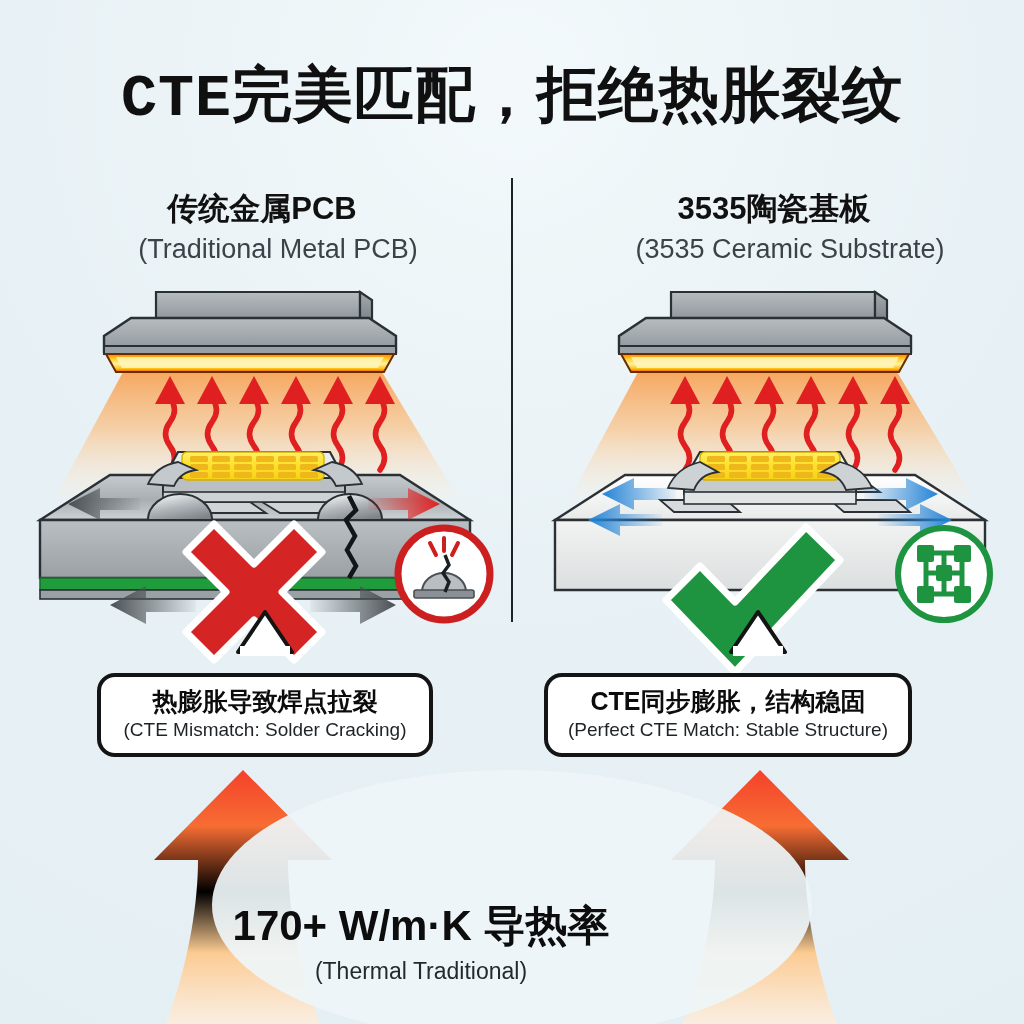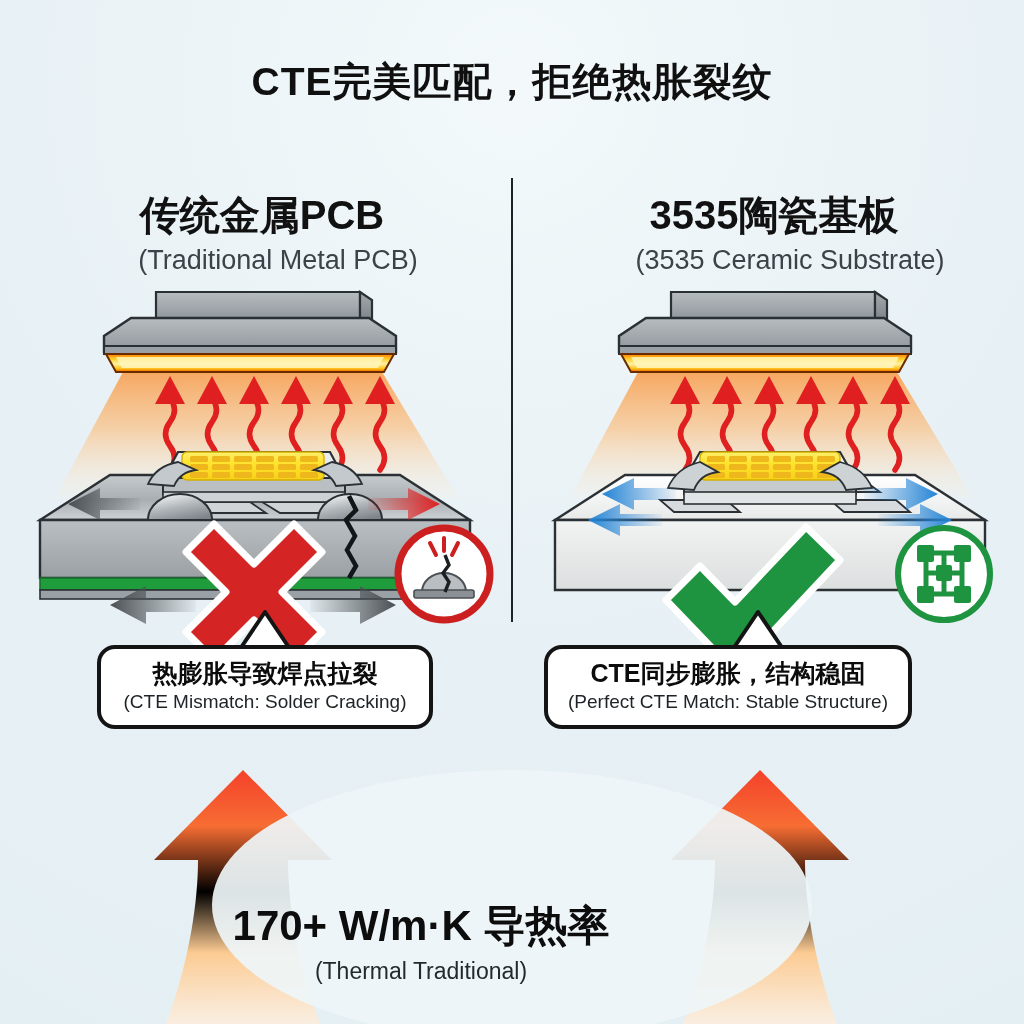--- a/index.html
+++ b/index.html
@@ -9,39 +9,40 @@
     background:#eaf2f6;
   }
   #stage{position:relative;width:1024px;height:1024px;overflow:hidden;
     background:
       radial-gradient(circle at 50% 8%, #f3f9fb 0%, #e8f1f5 45%, #e4eff4 100%);
   }
   .abs{position:absolute;}
   
   #title{
     left:0;top:55px;width:1024px;text-align:center;
-    font-size:39px;font-weight:bold;color:#101010;letter-spacing:1px;
+    font-size:60px;font-weight:bold;color:#101010;letter-spacing:1px;
     white-space:nowrap;
+    font-family:Liberation Mono, monospace;
   }
   
   .col-head{width:512px;text-align:center;}
-  .col-head .cn{font-size:40px;font-weight:bold;color:#111;line-height:1.25;padding-left:12px;}
+  .col-head .cn{font-size:31px;font-weight:bold;color:#111;line-height:1.25;padding-left:12px;}
   .col-head .en{font-size:27px;color:#3b4348;line-height:1.4;margin-top:2px;margin-left:44px;}
   #head-left{left:0;top:190px;}
   #head-right{left:512px;top:190px;}
   
   #divider{left:511px;top:178px;width:2px;height:444px;background:#1b2326;}
   
   #bottom-text{left:0;top:898px;width:842px;text-align:center;}
   #bottom-text .cn{font-size:42px;font-weight:bold;color:#0d0d0d;white-space:nowrap;}
   #bottom-text .en{font-size:23px;color:#232a2e;margin-top:4px;}
   
   .callout{
     border:4px solid #141414;border-radius:18px;background:#ffffff;
-    text-align:center;padding:9px 14px 11px 14px;box-sizing:border-box;
+    text-align:center;padding:9px 14px 11px 14px;box-sizing:border-box;margin-top:28px;
   }
   .callout .cn{font-size:25px;font-weight:bold;color:#0c0c0c;line-height:1.2;white-space:nowrap;}
   .callout .en{font-size:19px;color:#1d2326;line-height:1.25;margin-top:2px;white-space:nowrap;text-align:center;}
   #callout-left{left:97px;top:645px;width:336px;}
   #callout-right{left:544px;top:645px;width:368px;}
   
   svg.layer{position:absolute;left:0;top:0;width:1024px;height:1024px;}
 </style>
 </head>
 <body>

